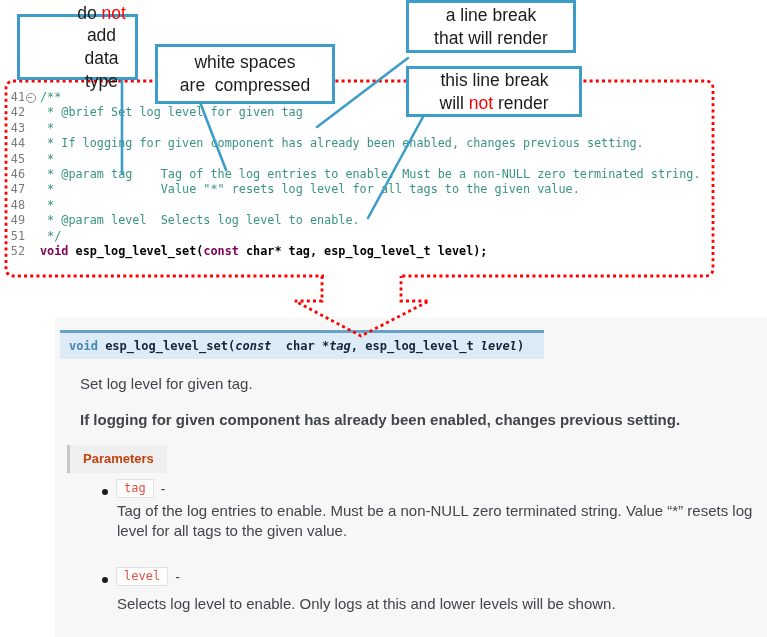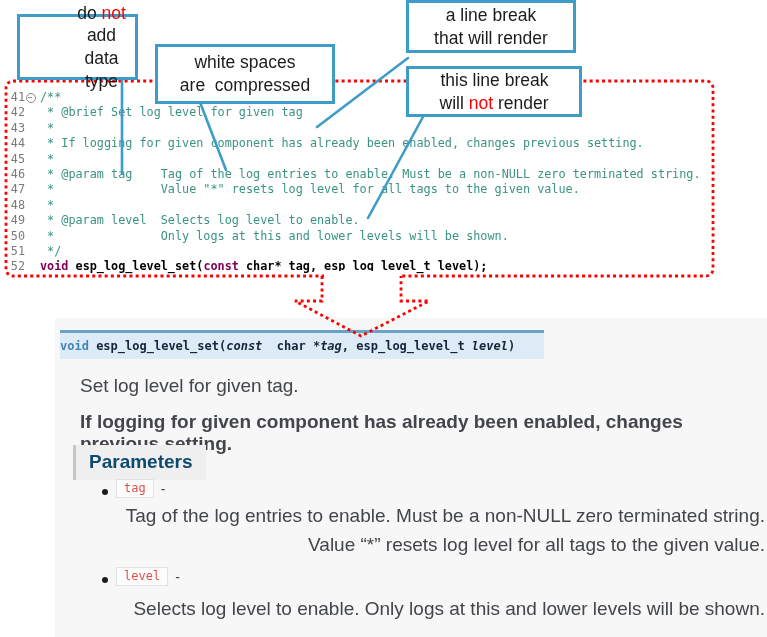--- a/index.html
+++ b/index.html
@@ -33,62 +33,61 @@
   .pl{color:#000;font-weight:bold;}
 
   
   .overlay{position:absolute;left:0;top:0;z-index:4;pointer-events:none;}
 
   
   .docpanel{position:absolute;left:55px;top:318px;width:712px;height:319px;
             background:var(--doc-panel-bg);z-index:1;}
   .sigbar{position:absolute;left:5px;top:12px;width:484px;height:29px;box-sizing:border-box;
           background:var(--sig-bar-bg);border-top:3px solid var(--sig-bar-border);
-          display:flex;align-items:center;
+          display:flex;align-items:center;padding-left:9px;
           font-family:"DejaVu Sans Mono",monospace;font-size:12px;font-weight:600;
           color:var(--sig-text-navy);white-space:pre;}
   .sig-kw{color:var(--sig-keyword-blue);}
   .sig-name{font-weight:bold;}
   .sig-it{font-style:italic;}
-  .docp{position:absolute;font-size:19px;color:var(--doc-text);}
+  .docp{position:absolute;font-size:15px;color:var(--doc-text);}
   .brief{left:25px;top:57px;}
   .details{left:25px;top:93px;font-weight:bold;}
-  .paramsbox{position:absolute;left:18px;top:127px;display:inline-block;
+  .paramsbox{position:absolute;left:12px;top:127px;display:inline-block;
              background:var(--params-box-bg);border-left:3px solid var(--params-box-border);
-             padding:6px 13px 7px 13px;font-size:19px;font-weight:bold;color:#0c4a6e;}
+             padding:6px 13px 7px 13px;font-size:13px;font-weight:bold;color:#c2410c;}
   .bullet{position:absolute;width:6px;height:6px;border-radius:50%;background:#1c1c1c;}
   .b1{left:47px;top:171px;}
   .b2{left:47px;top:259px;}
   .chiprow{position:absolute;display:flex;align-items:center;gap:7px;}
   .r1{left:61px;top:161px;}
   .r2{left:61px;top:249px;}
   .chip{font-family:"DejaVu Sans Mono",monospace;font-size:12px;
         color:var(--param-chip-red);background:#fdfdfd;border:1px solid #e0e3e6;
         padding:1px 7px 2px 7px;}
   .dash{font-size:14px;color:var(--doc-text);}
-  .para{line-height:29px;width:648px;text-align:right;}
+  .para{line-height:20px;width:648px;}
   .p1{left:62px;top:183px;}
   .p2{left:62px;top:276px;}
 </style>
 </head>
 <body>
 
 <div class="stage">
 
   <div class="editor" id="code-area">
       <div class="code-line"><span class="lnum">41</span><span class="foldcol"><span class="foldico"></span></span><span class="ctext"><span class="cm">/**</span></span></div>
       <div class="code-line"><span class="lnum">42</span><span class="foldcol"></span><span class="ctext"><span class="cm"> * @brief Set log level for given tag</span></span></div>
       <div class="code-line"><span class="lnum">43</span><span class="foldcol"></span><span class="ctext"><span class="cm"> *</span></span></div>
       <div class="code-line"><span class="lnum">44</span><span class="foldcol"></span><span class="ctext"><span class="cm"> * If logging for given component has already been enabled, changes previous setting.</span></span></div>
       <div class="code-line"><span class="lnum">45</span><span class="foldcol"></span><span class="ctext"><span class="cm"> *</span></span></div>
       <div class="code-line"><span class="lnum">46</span><span class="foldcol"></span><span class="ctext"><span class="cm"> * @param tag    Tag of the log entries to enable. Must be a non-NULL zero terminated string.</span></span></div>
       <div class="code-line"><span class="lnum">47</span><span class="foldcol"></span><span class="ctext"><span class="cm"> *               Value "*" resets log level for all tags to the given value.</span></span></div>
       <div class="code-line"><span class="lnum">48</span><span class="foldcol"></span><span class="ctext"><span class="cm"> *</span></span></div>
       <div class="code-line"><span class="lnum">49</span><span class="foldcol"></span><span class="ctext"><span class="cm"> * @param level  Selects log level to enable.</span></span></div>
-      <div class="code-line"><span class="lnum">50</span><span class="foldcol"></span><span class="ctext"><span class="cm"> *               Only logs at this and lower levels will be shown.</span></span></div>
       <div class="code-line"><span class="lnum">51</span><span class="foldcol"></span><span class="ctext"><span class="cm"> */</span></span></div>
       <div class="code-line"><span class="lnum">52</span><span class="foldcol"></span><span class="ctext"><span class="kw">void</span><span class="pl"> esp_log_level_set(</span><span class="kw">const</span><span class="pl"> char* tag, esp_log_level_t level);</span></span></div>
     </div>
 
   <svg class="overlay" width="767" height="345" viewBox="0 0 767 345">
     <rect x="6" y="81" width="707" height="195" rx="7" fill="none" stroke-width="2.8" stroke-dasharray="3 3.2" style="stroke:var(--red)"></rect>
     <rect x="324" y="271" width="76" height="11" fill="#ffffff"></rect>
     <polyline points="322,276 322,301 295,301 361,336 429,301 401,301 401,276" fill="none" stroke-width="2.8" stroke-dasharray="3 3.2" style="stroke:var(--red)"></polyline>
     <line x1="122" y1="80" x2="122" y2="173" stroke-width="2.6" stroke-linecap="round" style="stroke:var(--pointer-line)"></line>
     <line x1="198" y1="97" x2="226" y2="170" stroke-width="2.6" stroke-linecap="round" style="stroke:var(--pointer-line)"></line>

